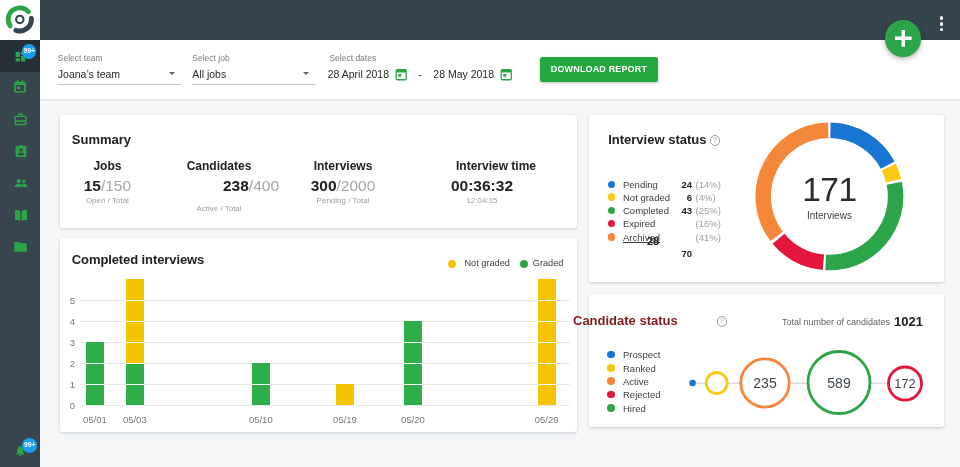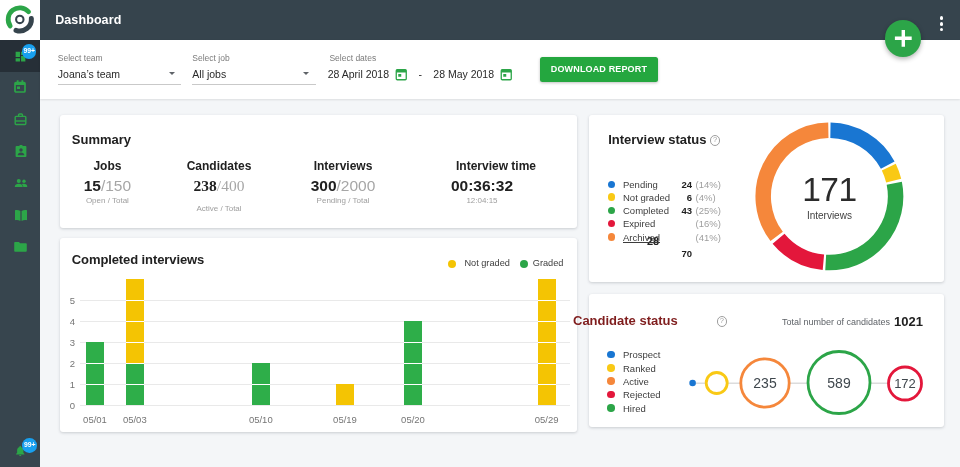--- a/index.html
+++ b/index.html
@@ -13,21 +13,20 @@
 <div id="app">
 
   <div class="abs" style="left:0;top:0;width:960px;height:40px;background:#36444d;"></div>
   <div class="abs" style="left:0;top:0;width:40px;height:40px;background:#ffffff;">
     <svg width="40" height="40" viewBox="0 0 40 40">
       <path d="M 10.18 25.89 A 11.6 11.6 0 0 1 28.55 11.79" fill="none" stroke="#2ca548" stroke-width="4.8" stroke-linecap="round"></path>
       <path d="M 31.37 18.59 A 11.6 11.6 0 0 1 16.02 30.37" fill="none" stroke="#36444d" stroke-width="5.0" stroke-linecap="round"></path>
       <circle cx="19.8" cy="19.4" r="3.7" fill="none" stroke="#36444d" stroke-width="2.1"></circle>
     </svg>
   </div>
-  <div class="abs" style="left:55.2px;top:0;height:40px;line-height:40px;color:#fff;font-size:12.5px;font-weight:bold;letter-spacing:.1px;">Dashboard</div>
   <div class="abs" style="left:939.8px;top:16.3px;width:3.4px;height:3.4px;border-radius:50%;background:#fff;"></div>
   <div class="abs" style="left:939.8px;top:22.2px;width:3.4px;height:3.4px;border-radius:50%;background:#fff;"></div>
   <div class="abs" style="left:939.8px;top:28.1px;width:3.4px;height:3.4px;border-radius:50%;background:#fff;"></div>
 
   <div class="abs" style="left:884.7px;top:20.2px;width:36.6px;height:36.6px;border-radius:50%;background:#2ca548;box-shadow:0 2px 5px rgba(0,0,0,.3);z-index:10;">
     <svg width="36.6" height="36.6" viewBox="0 0 36.6 36.6">
         <path d="M18.3 9.9 V26.7 M9.9 18.3 H26.7" stroke="#fff" stroke-width="3.4"></path>
       </svg>
   </div>
 
@@ -120,21 +119,21 @@
     </svg>
 
   <div class="abs" style="left:539.7px;top:57px;width:118.5px;height:24.5px;background:#24a73f;border-radius:2.5px;box-shadow:0 1px 3px rgba(0,0,0,.25);color:#fff;font-size:9px;font-weight:bold;letter-spacing:.15px;text-align:center;line-height:24.5px;">DOWNLOAD REPORT</div>
 
   <div class="card" style="left:60px;top:115px;width:517px;height:112.5px;"></div>
   <div class="abs" style="left:71.8px;top:131.9px;font-size:13px;font-weight:bold;color:#212121;">Summary</div>
   <div class="abs" style="left:47.4px;top:159.2px;width:120px;text-align:center;font-size:12px;font-weight:bold;color:#212121;">Jobs</div>
   <div class="abs" style="left:47.4px;top:176.5px;width:120px;text-align:center;font-size:15.5px;color:#212121;"><b>15</b><span style="color:#a6a6a6;">/150</span></div>
   <div class="abs" style="left:47.4px;top:195.5px;width:120px;text-align:center;font-size:8px;color:#9e9e9e;">Open / Total</div>
   <div class="abs" style="left:159px;top:159.2px;width:120px;text-align:center;font-size:12px;font-weight:bold;color:#212121;">Candidates</div>
-  <div class="abs" style="left:159px;top:176.5px;width:120px;text-align:center;font-size:15.5px;color:#212121;font-family:Liberation Serif, serif;"><b>238</b><span style="color:#a6a6a6;">/400</span></div>
+  <div class="abs" style="left:159px;top:176.5px;width:120px;text-align:right;font-size:15.5px;color:#212121;"><b>238</b><span style="color:#a6a6a6;">/400</span></div>
   <div class="abs" style="left:159px;top:195.5px;width:120px;text-align:center;font-size:8px;color:#9e9e9e;margin-top:8px;">Active / Total</div>
   <div class="abs" style="left:283px;top:159.2px;width:120px;text-align:center;font-size:12px;font-weight:bold;color:#212121;">Interviews</div>
   <div class="abs" style="left:283px;top:176.5px;width:120px;text-align:center;font-size:15.5px;color:#212121;"><b>300</b><span style="color:#a6a6a6;">/2000</span></div>
   <div class="abs" style="left:283px;top:195.5px;width:120px;text-align:center;font-size:8px;color:#9e9e9e;">Pending / Total</div>
   <div class="abs" style="left:436px;top:159.2px;width:120px;text-align:center;font-size:12px;font-weight:bold;color:#212121;">Interview time</div>
   <div class="abs" style="left:422px;top:176.5px;width:120px;text-align:center;font-size:15.5px;font-weight:bold;color:#212121;">00:36:32</div>
   <div class="abs" style="left:422px;top:195.5px;width:120px;text-align:center;font-size:8px;color:#9e9e9e;">12:04:15</div>
 
   <div class="card" style="left:60px;top:237.5px;width:517px;height:194.5px;"></div>
   <div class="abs" style="left:71.8px;top:252.2px;font-size:13px;font-weight:bold;letter-spacing:-.1px;color:#212121;">Completed interviews</div>

